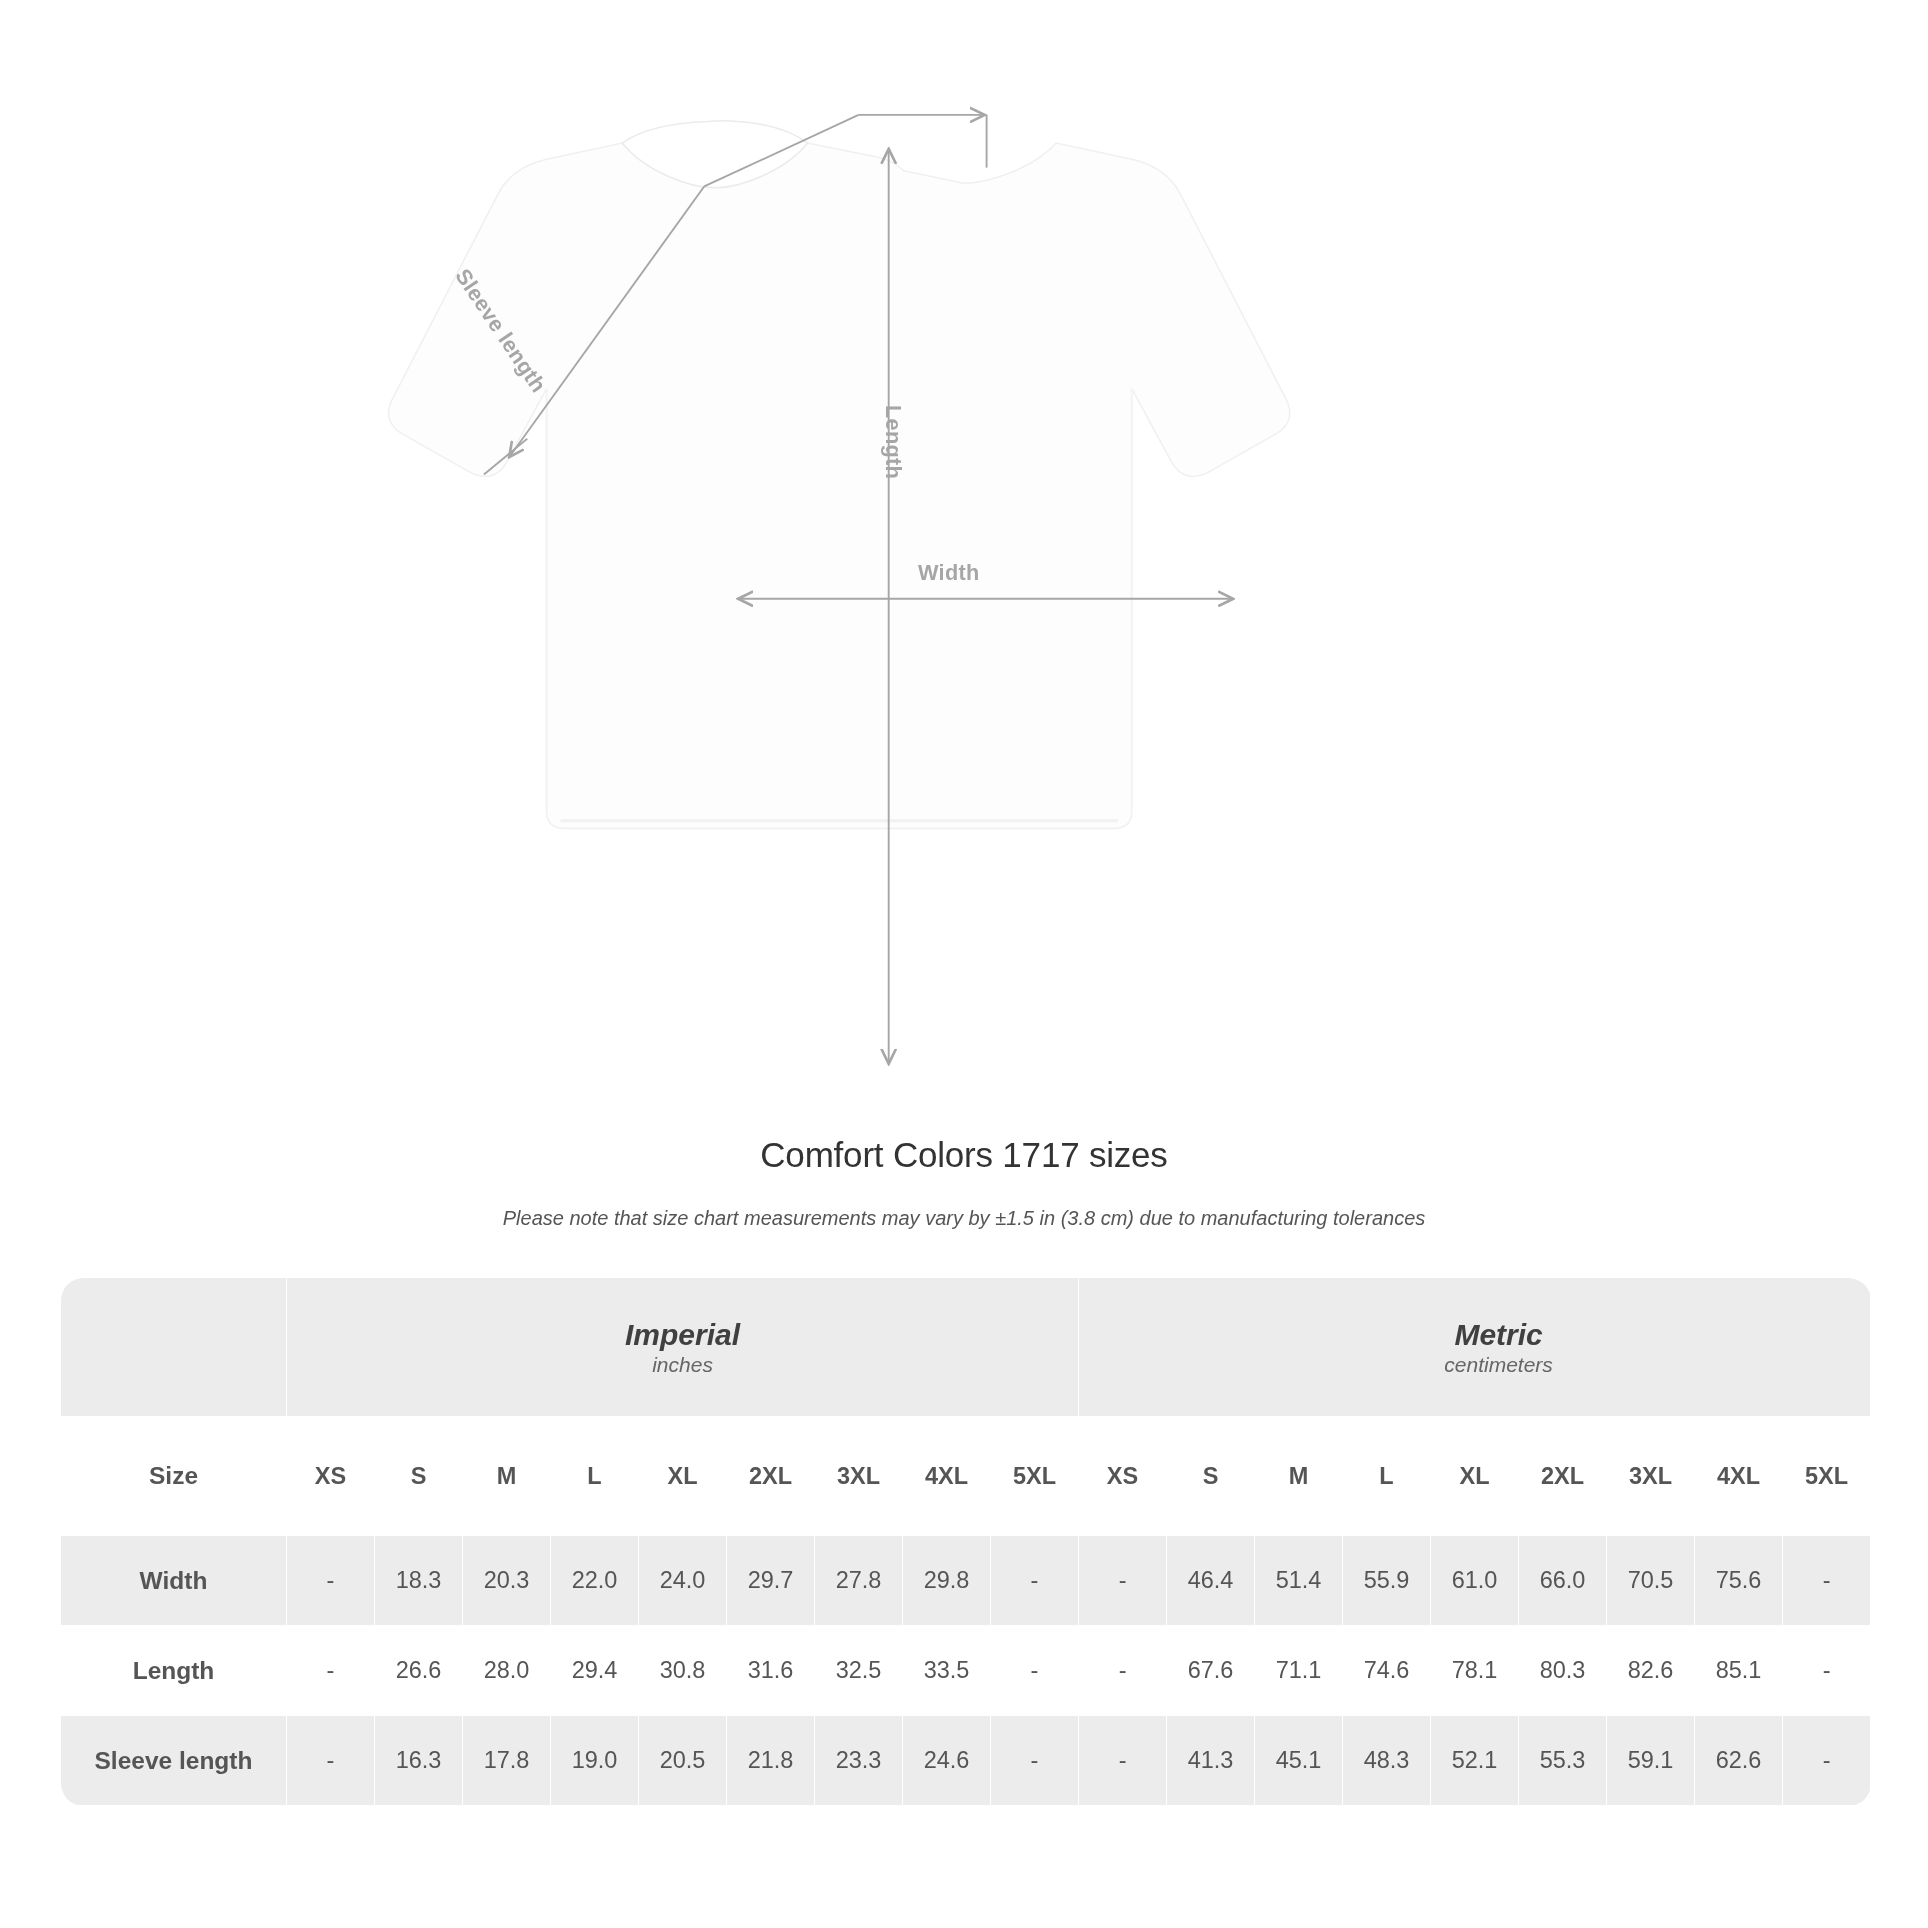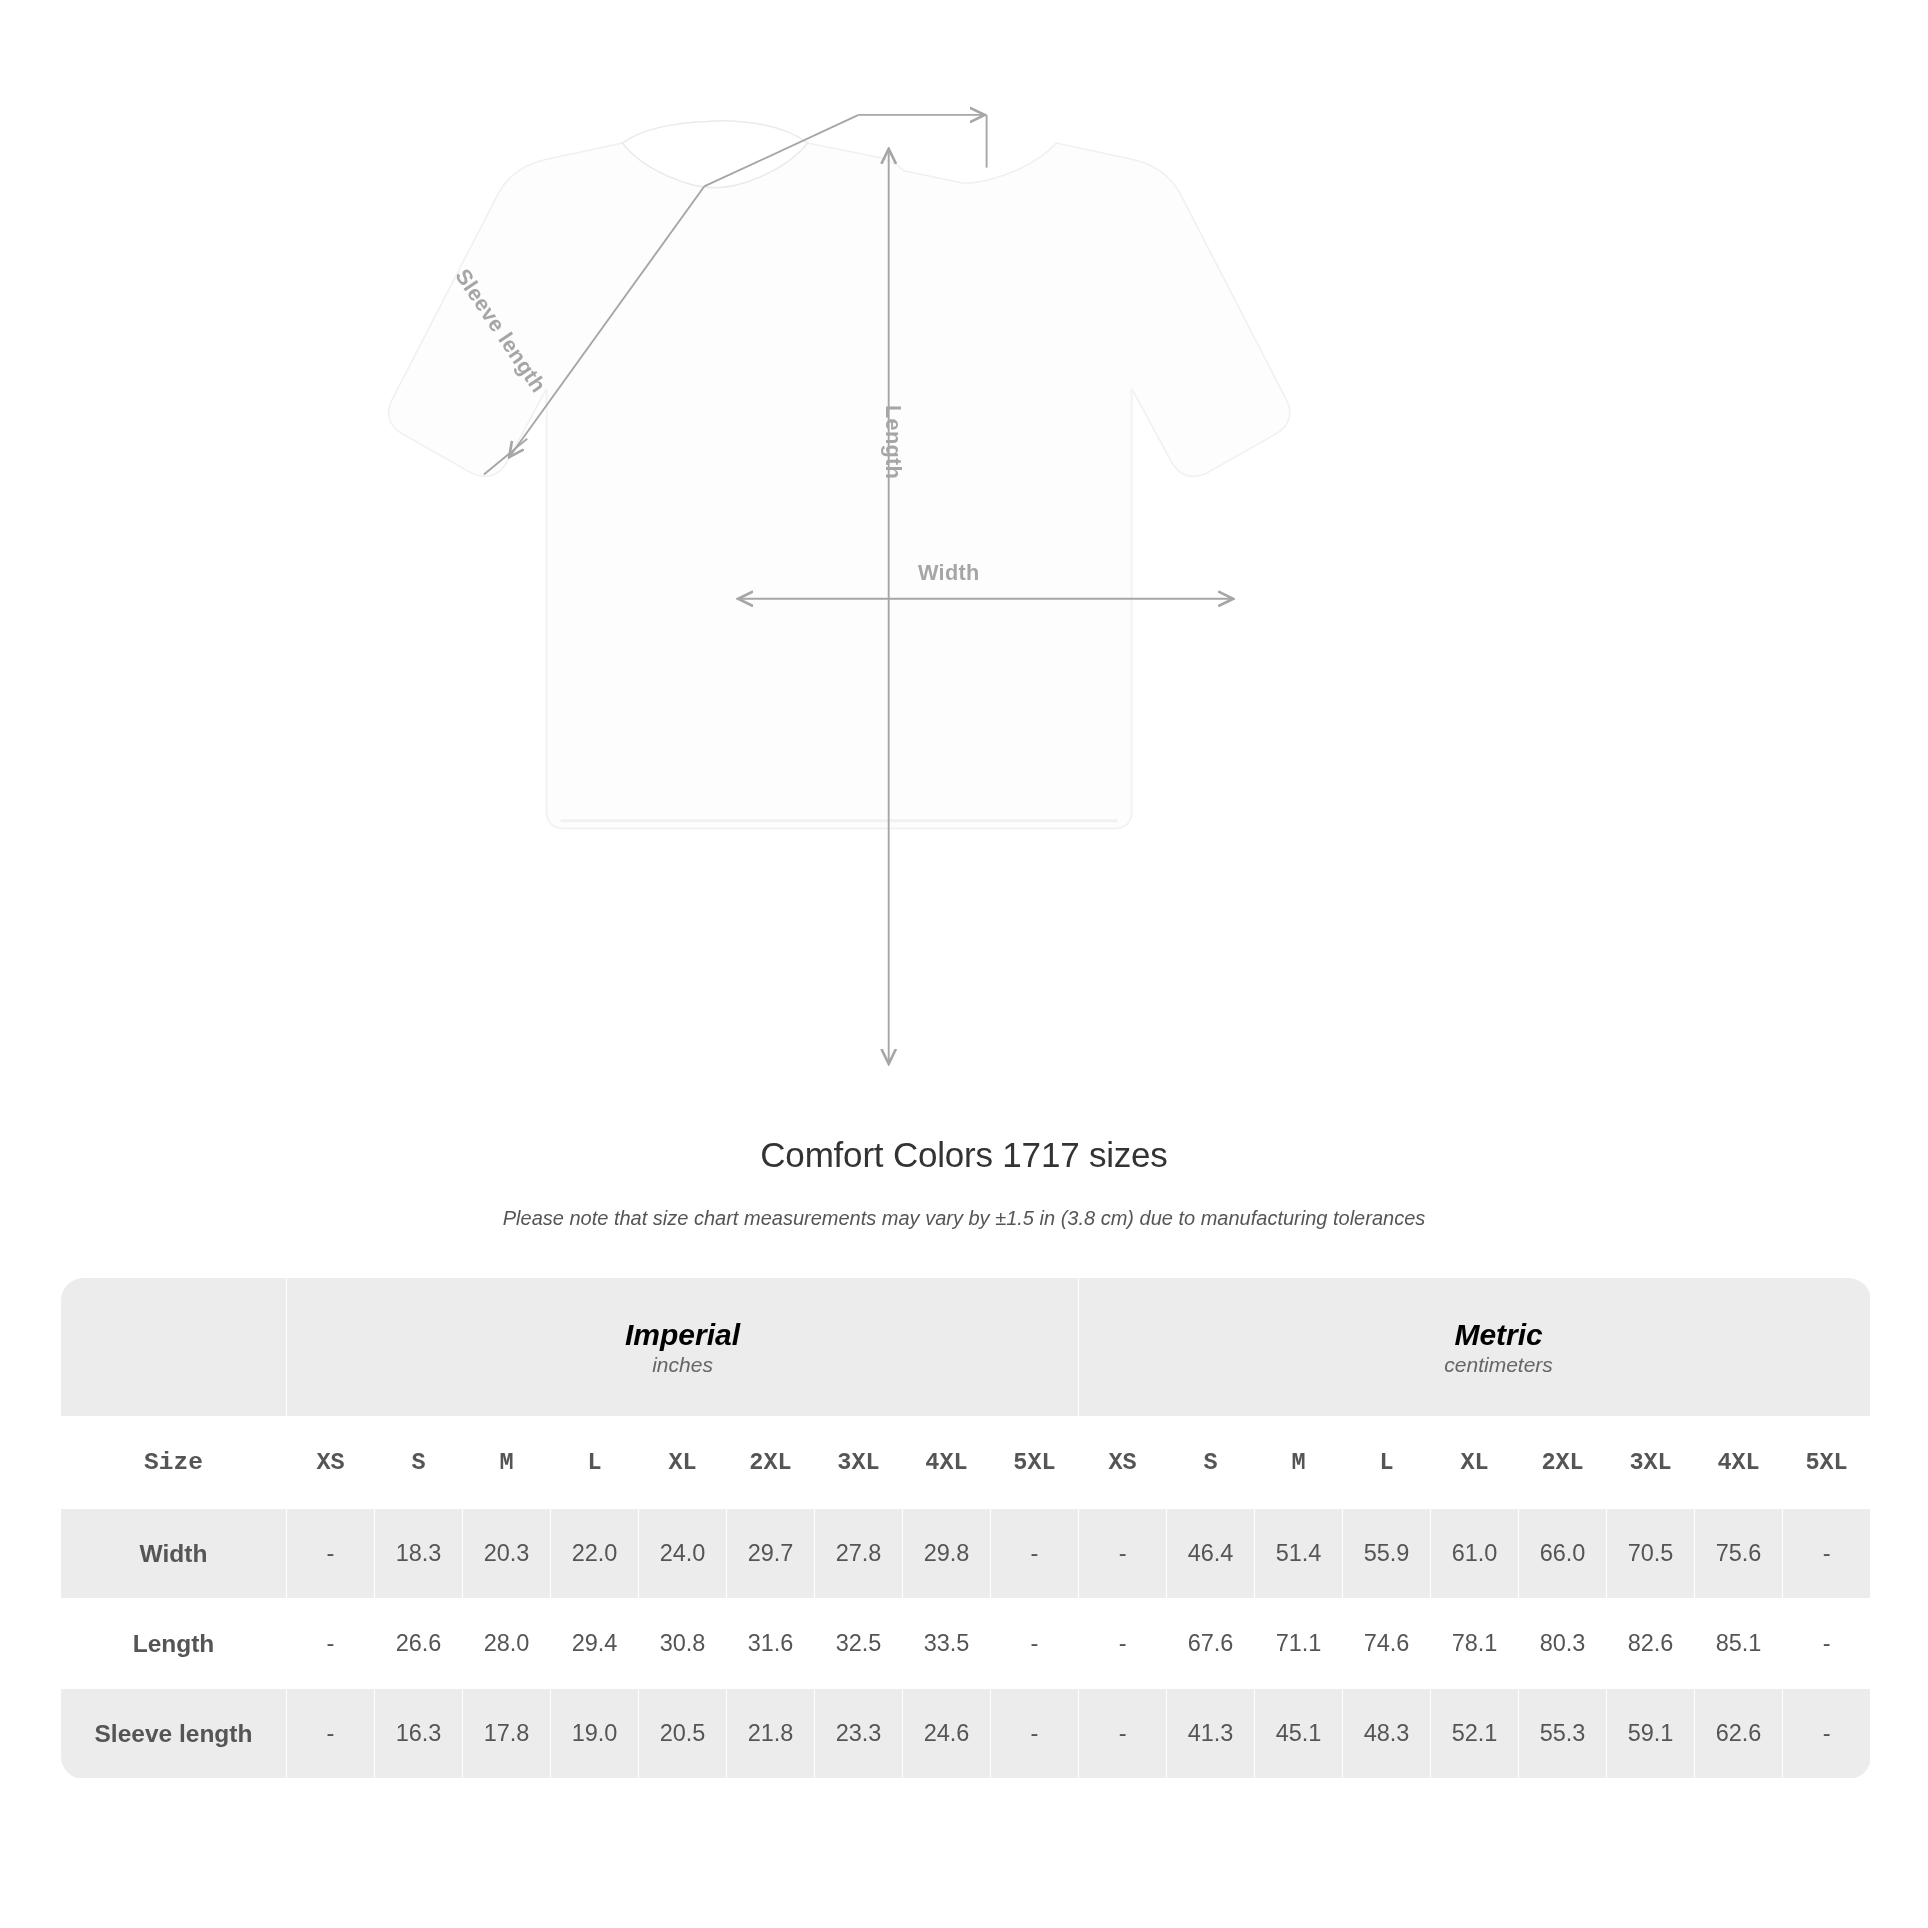--- a/index.html
+++ b/index.html
@@ -87,38 +87,37 @@
   .unit-row td {
     background: #ececec;
     height: 139px;
   }
   .unit-row td:first-child { border-top-left-radius: 22.6px; }
   .unit-row td:last-child  { border-top-right-radius: 22.6px; padding-left: 48px; }
   .unit-name {
     font-size: 30px;
     font-style: italic;
     font-weight: bold;
-    color: #000000;
+    color: #404040;
     line-height: 1.1;
   }
   .unit-sub {
     font-size: 21px;
     font-style: italic;
     color: #666666;
     margin-top: 2px;
   }
 
   
   .size-row td {
     background: #ffffff;
-    height: 92px;
+    height: 119px;
     font-size: 23.5px;
     font-weight: bold;
     color: #555555;
-    font-family: Liberation Mono, monospace;
   }
   .size-row td.rowhead { font-size: 24.5px; }
 
   
   .data-row td {
     height: 90px;
     font-size: 23.5px;
     color: #555555;
   }
   .data-row.shade td { background: #ececec; }

